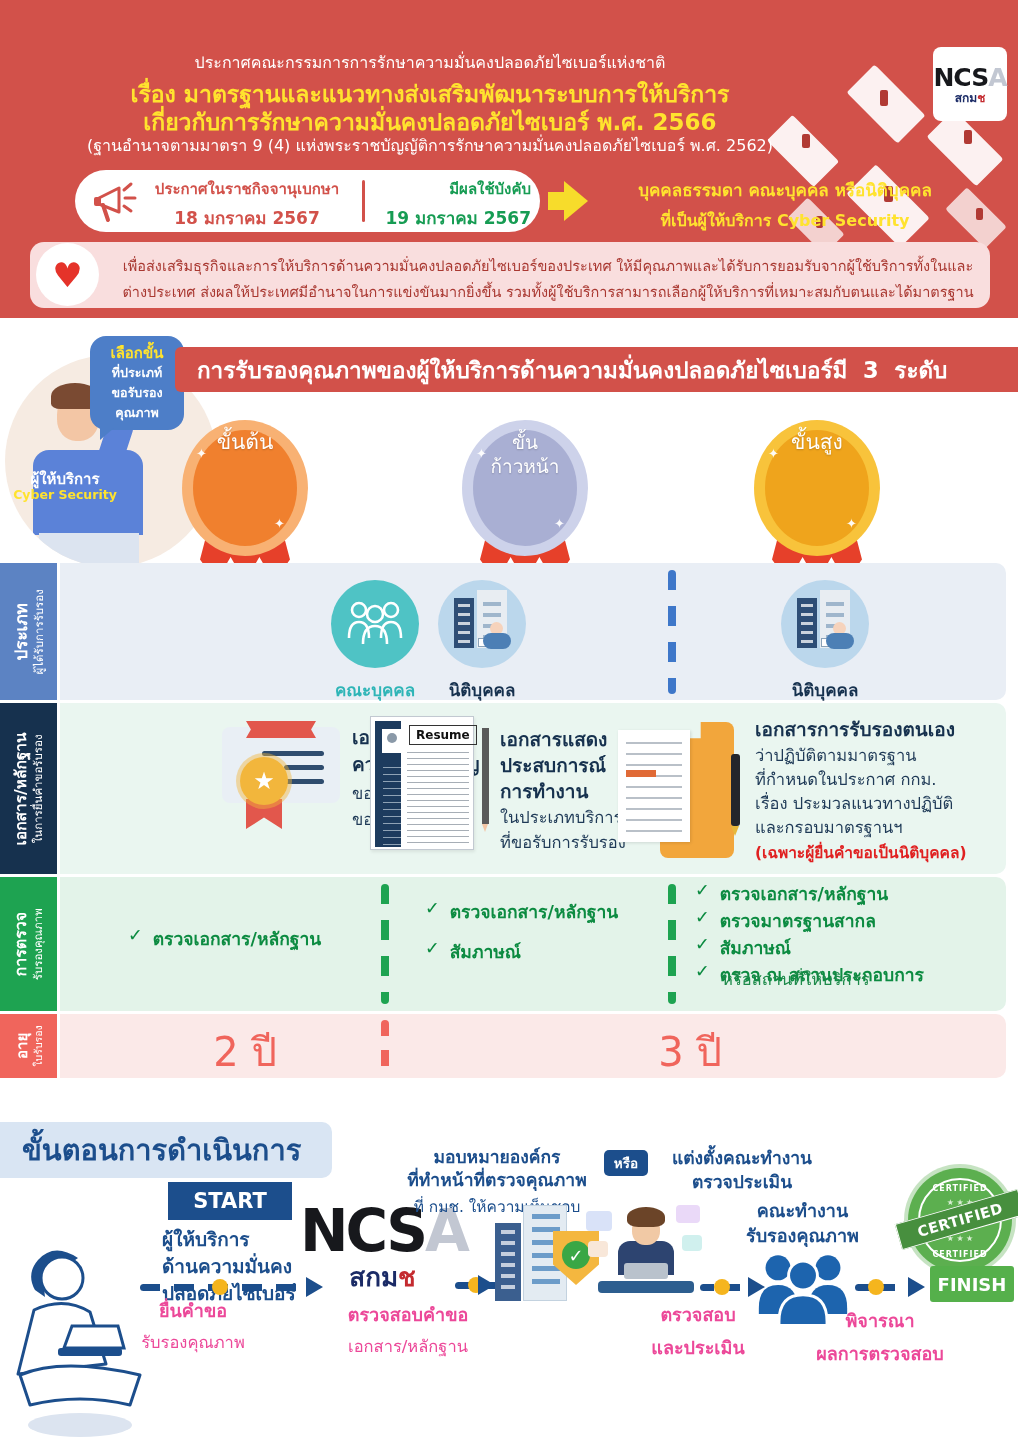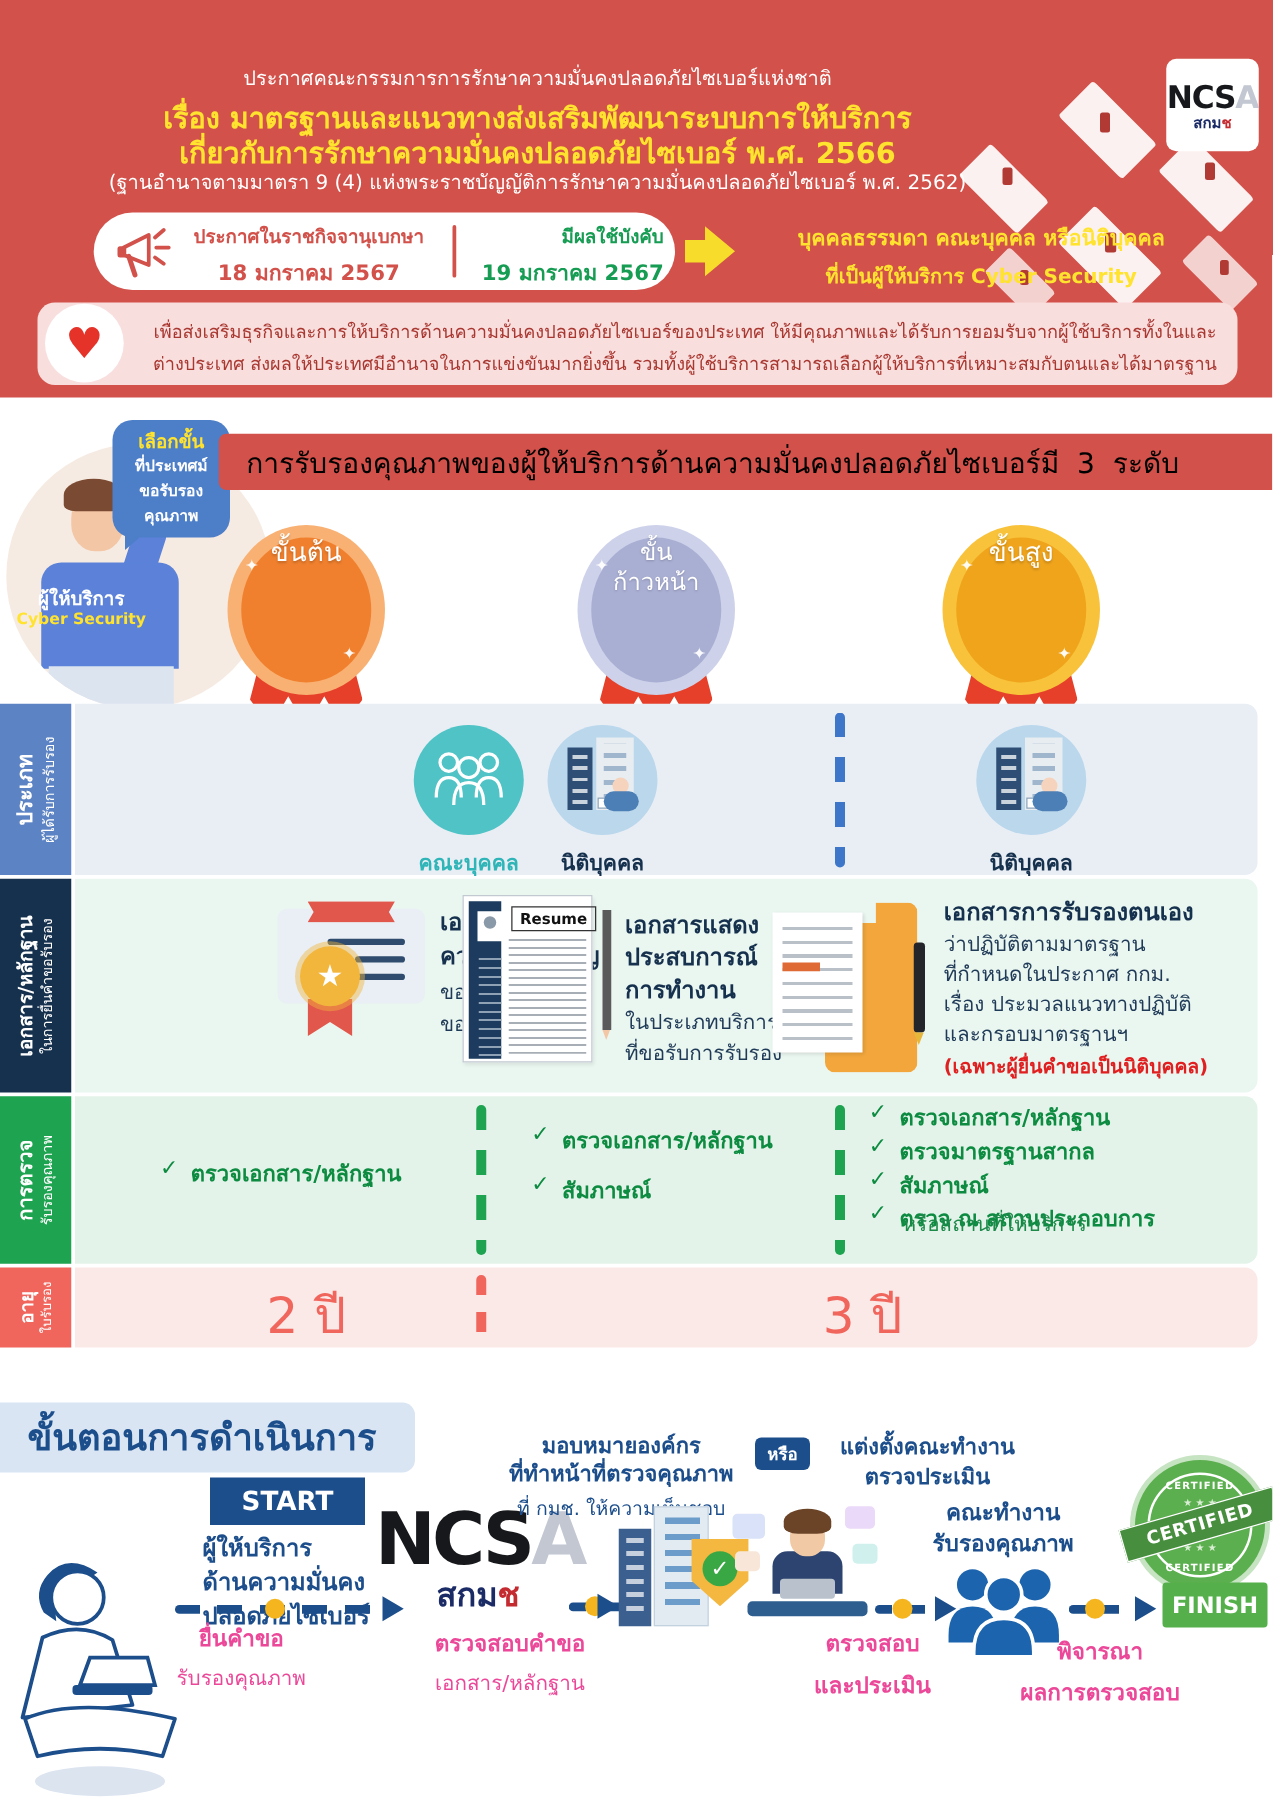--- a/index.html
+++ b/index.html
@@ -43,21 +43,21 @@
   .pt-hair{position:absolute;left:46px;top:28px;width:48px;height:26px;background:#7A4A32;border-radius:50% 50% 20% 20%}
   .pt-arm{position:absolute;left:92px;top:58px;width:26px;height:92px;background:#5B82D8;border-radius:13px;transform:rotate(18deg)}
   .pt-hand{position:absolute;left:92px;top:56px;width:20px;height:20px;background:#F3C6A5;border-radius:50%}
   .pt-lab1{position:absolute;left:0;top:112px;width:120px;text-align:center;color:#fff;font-weight:bold;font-size:15px}
   .pt-lab2{position:absolute;left:0;top:132px;width:120px;text-align:center;color:#FFE32E;font-weight:bold;font-size:12.5px}
   .bubble{position:absolute;left:90px;top:336px;width:94px;height:94px;background:#4D7EC8;border-radius:16px;text-align:center;padding-top:7px;line-height:20px}
   .bubble:after{content:"";position:absolute;left:10px;bottom:-10px;border-top:12px solid #4D7EC8;border-right:14px solid transparent}
   .bubble .y{color:#FFE32E;font-weight:bold;font-size:15px}
   .bubble .w{color:#fff;font-size:12.5px;font-weight:bold}
   .sec-title{position:absolute;left:175px;top:347px;width:843px;height:45px;background:#D2514A;border-radius:6px 0 0 6px;display:flex;align-items:center}
-  .sec-title span{color:#000000;font-weight:normal;font-size:22.5px;margin-left:22px;white-space:pre}
+  .sec-title span{color:#ffffff;font-weight:bold;font-size:22.5px;margin-left:22px;white-space:pre}
   .medal{position:absolute;width:126px;height:165px}
   .m-ribbon{position:absolute;left:18px;top:112px;width:90px;height:50px;background:#E6402A;clip-path:polygon(8% 0,92% 0,100% 55%,82% 100%,66% 50%,50% 100%,34% 50%,18% 100%,0 55%)}
   .m-ring{position:absolute;left:0;top:0;width:126px;height:136px;border-radius:50%}
   .m-face{position:absolute;left:11px;top:10px;width:104px;height:116px;border-radius:50%;display:flex;flex-direction:column;align-items:center;justify-content:flex-start;color:#fff;font-weight:normal;font-size:21px;text-shadow:0 1px 2px rgba(0,0,0,.2);line-height:24px}
   .medal .sp{position:absolute;color:#fff;font-size:13px;opacity:.95}
   .mb .m-ring{background:#F8B173}.mb .m-face{background:#F0802E}
   .ma .m-ring{background:#CDD2EA}.ma .m-face{background:#A9AFD3}
   .mh .m-ring{background:#F8C33B}.mh .m-face{background:#EFA41C}
   .ma .m-face{font-size:19px}
   
@@ -234,21 +234,21 @@
     <div class="pt-pants"></div>
     <div class="pt-head"></div>
     <div class="pt-hair"></div>
     <div class="pt-hand"></div>
     <div class="pt-lab1">ผู้ให้บริการ</div>
     <div class="pt-lab2">Cyber Security</div>
   </div>
 
   <div class="bubble">
     <div class="y">เลือกขั้น</div>
-    <div class="w">ที่ประเทศม์</div>
+    <div class="w">ที่ประเภท์</div>
     <div class="w">ขอรับรอง</div>
     <div class="w">คุณภาพ</div>
   </div>
 
   <div class="sec-title">
     <span>การรับรองคุณภาพของผู้ให้บริการด้านความมั่นคงปลอดภัยไซเบอร์มี  3  ระดับ</span>
   </div>
 
   <div class="medal mb" style="left:182px;top:420px">
     <div class="m-ribbon"></div>

